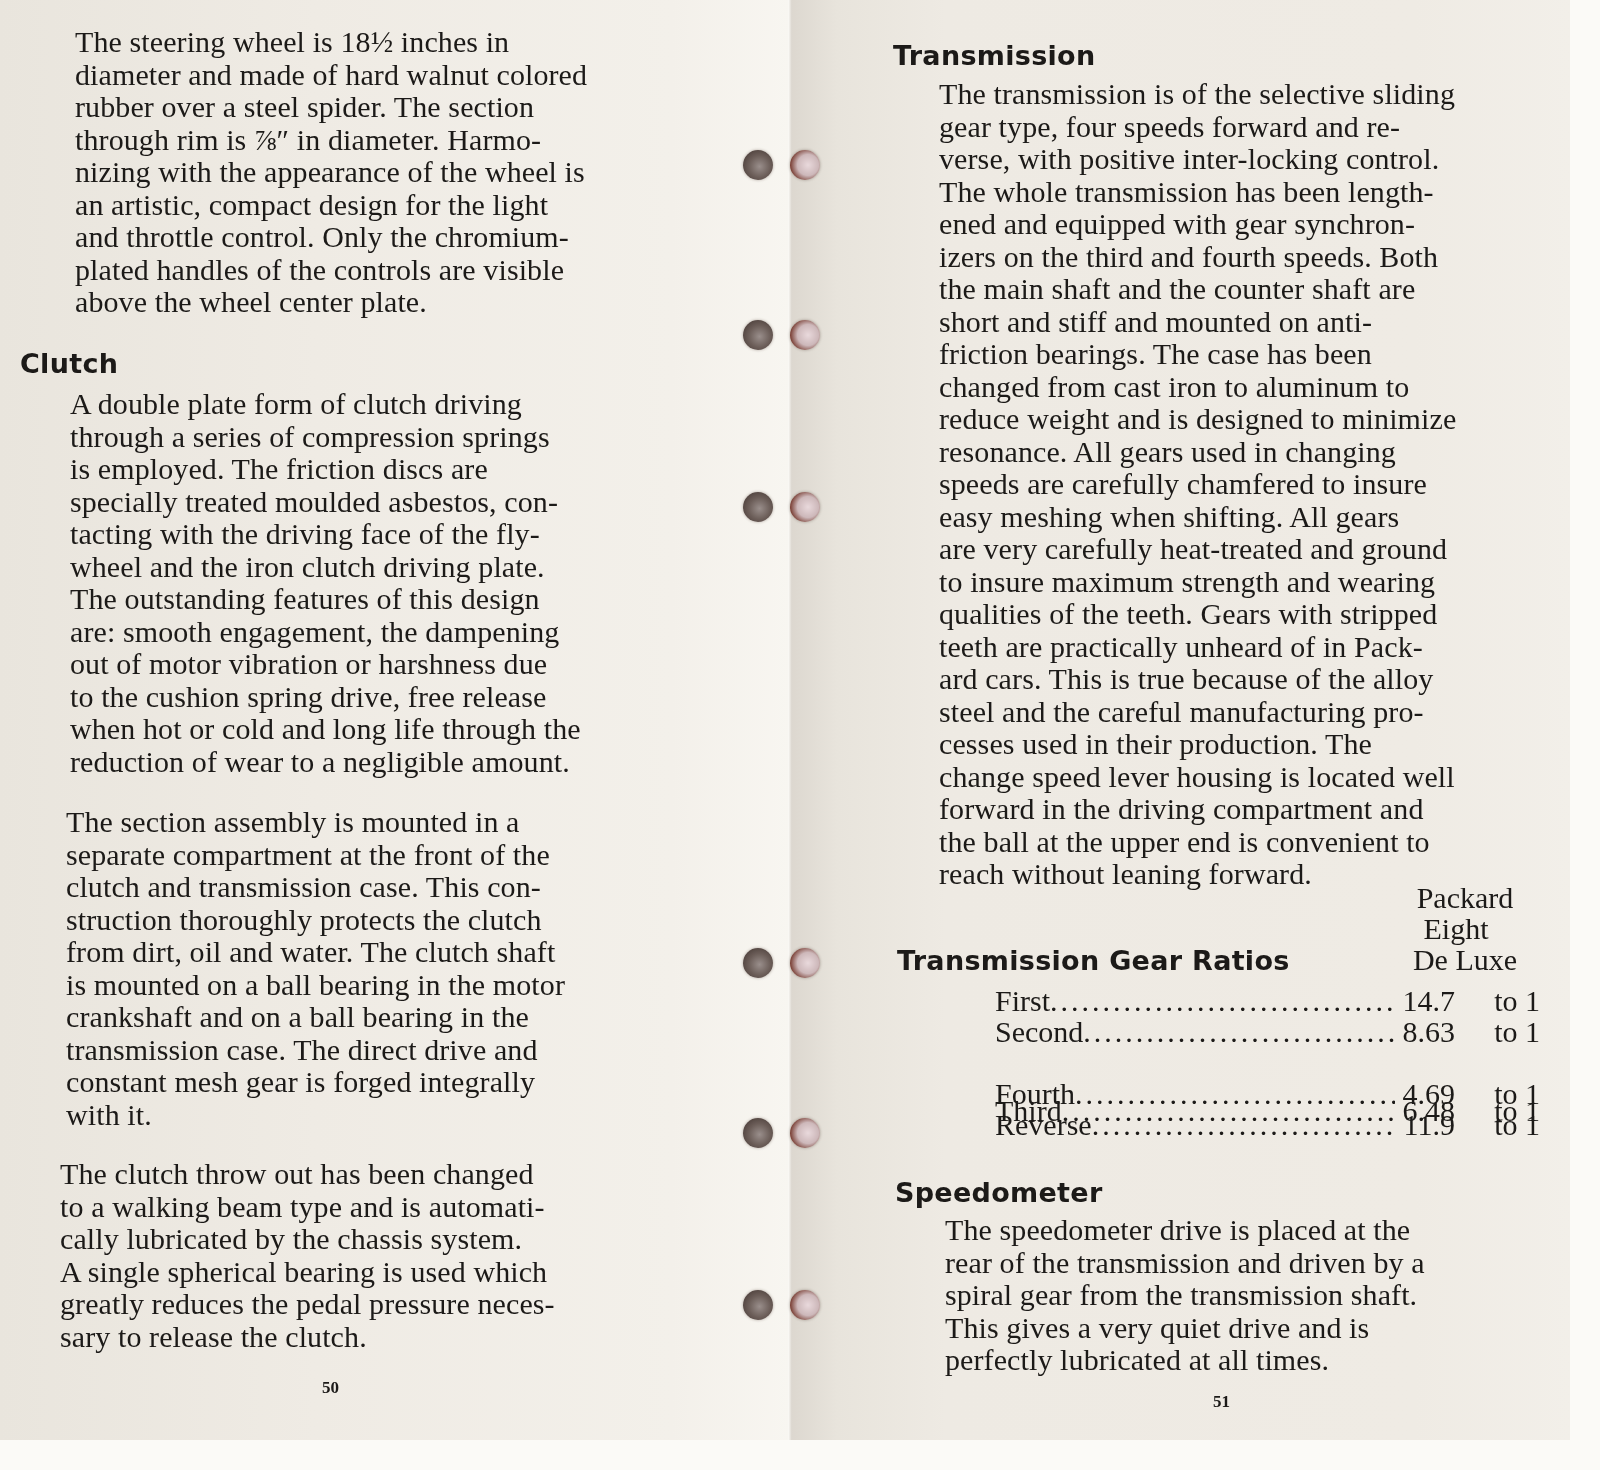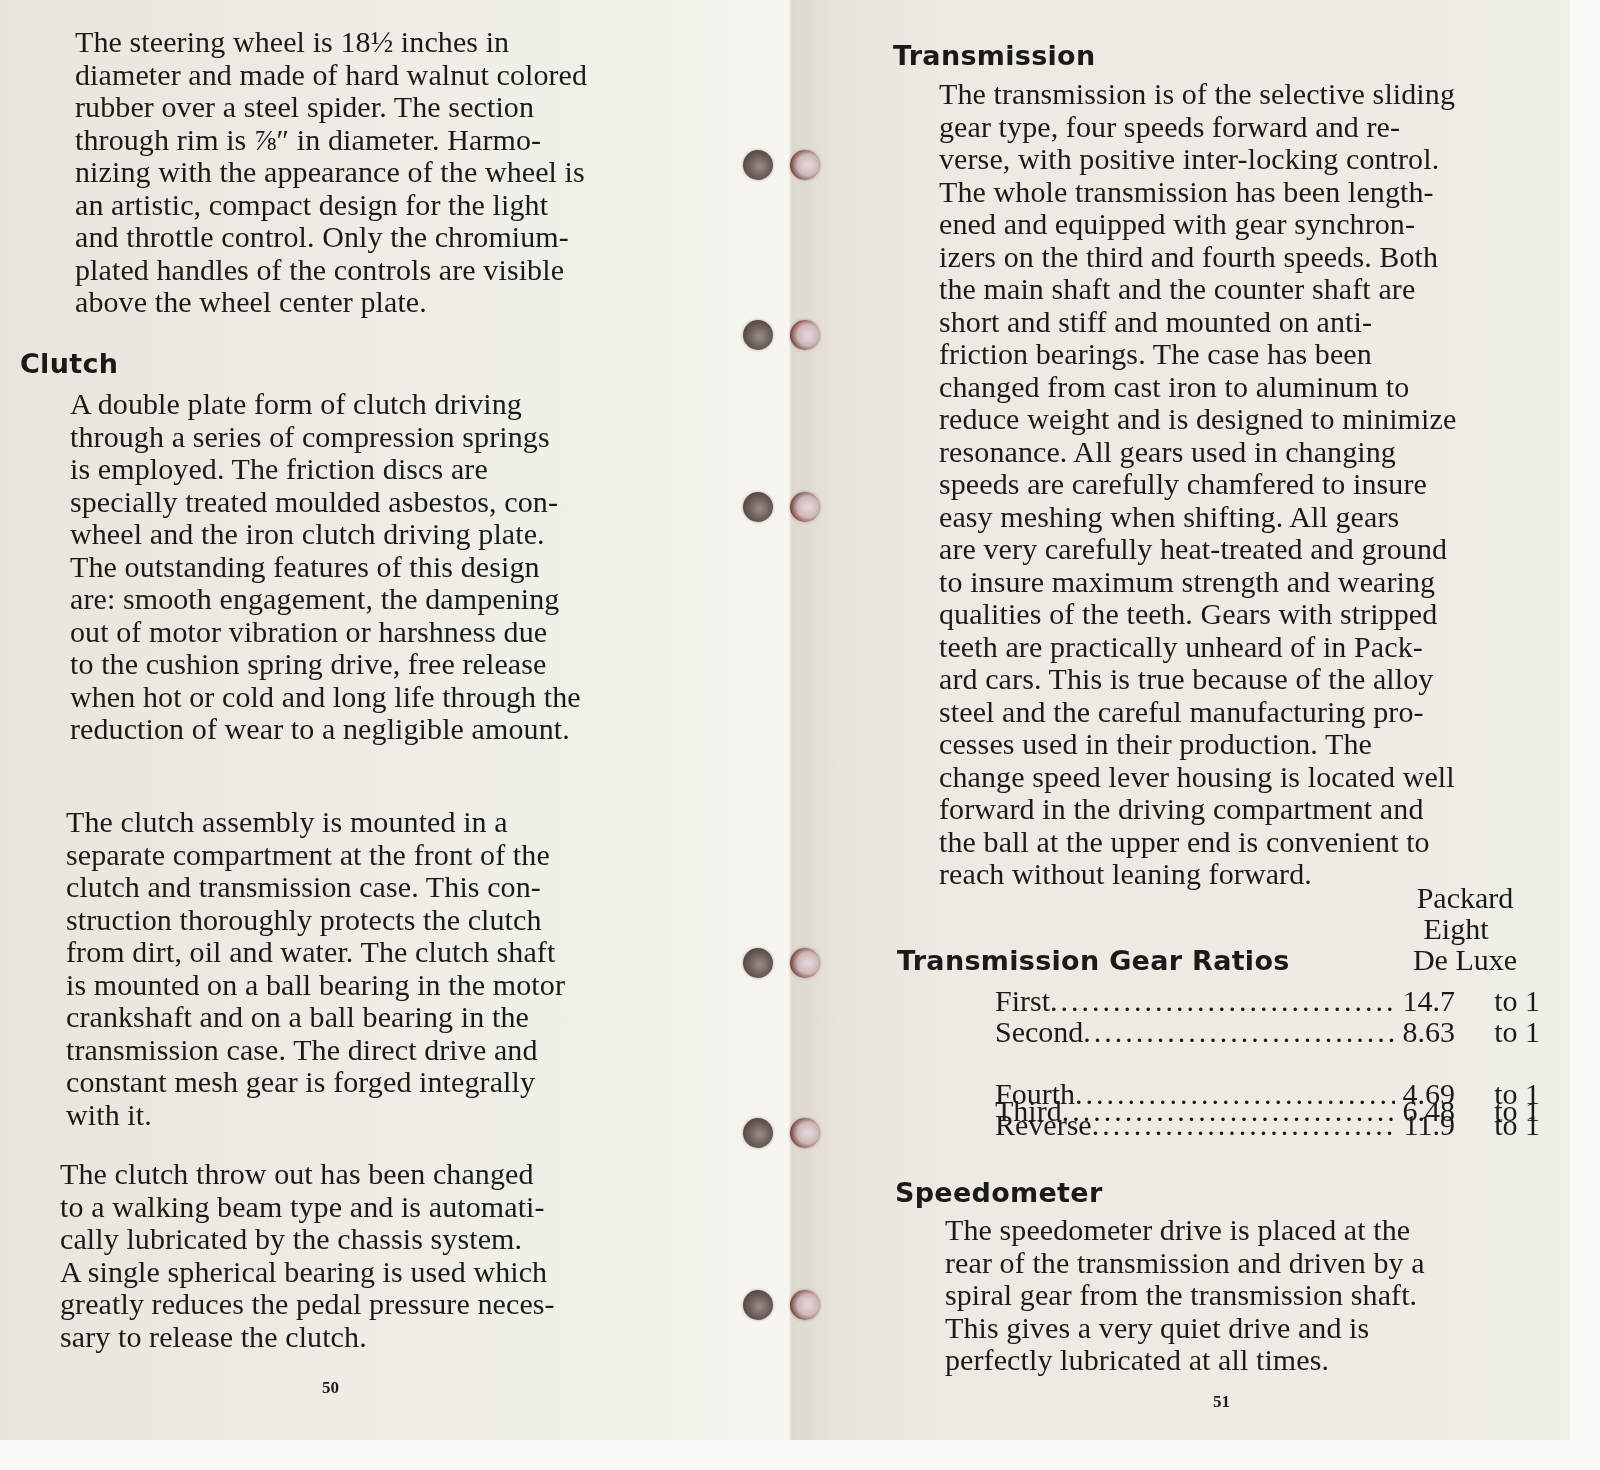--- a/index.html
+++ b/index.html
@@ -96,31 +96,32 @@
   <p class="para" style="text-align:left;">above the wheel center plate.</p>
 </div>
 
 <h2 class="heading text-block" style="left:20px;top:348px;">Clutch</h2>
 
 <div class="text-block" style="left:70px;top:388px;width:596px;">
   <p class="para">A double plate form of clutch driving</p>
   <p class="para">through a series of compression springs</p>
   <p class="para">is employed. The friction discs are</p>
   <p class="para">specially treated moulded asbestos, con-</p>
+  <p class="para">tacting with the driving face of the fly-</p>
   <p class="para">wheel and the iron clutch driving plate.</p>
   <p class="para">The outstanding features of this design</p>
   <p class="para">are: smooth engagement, the dampening</p>
   <p class="para">out of motor vibration or harshness due</p>
   <p class="para">to the cushion spring drive, free release</p>
   <p class="para">when hot or cold and long life through the</p>
   <p class="para">reduction of wear to a negligible amount.</p>
 </div>
 
 <div class="text-block" style="left:66px;top:806px;width:598px;">
-  <p class="para">The clutch assembly is mounted in a</p>
+  <p class="para">The section assembly is mounted in a</p>
   <p class="para">separate compartment at the front of the</p>
   <p class="para">clutch and transmission case. This con-</p>
   <p class="para">struction thoroughly protects the clutch</p>
   <p class="para">from dirt, oil and water. The clutch shaft</p>
   <p class="para">is mounted on a ball bearing in the motor</p>
   <p class="para">crankshaft and on a ball bearing in the</p>
   <p class="para">transmission case. The direct drive and</p>
   <p class="para">constant mesh gear is forged integrally</p>
   <p class="para">with it.</p>
 </div>

